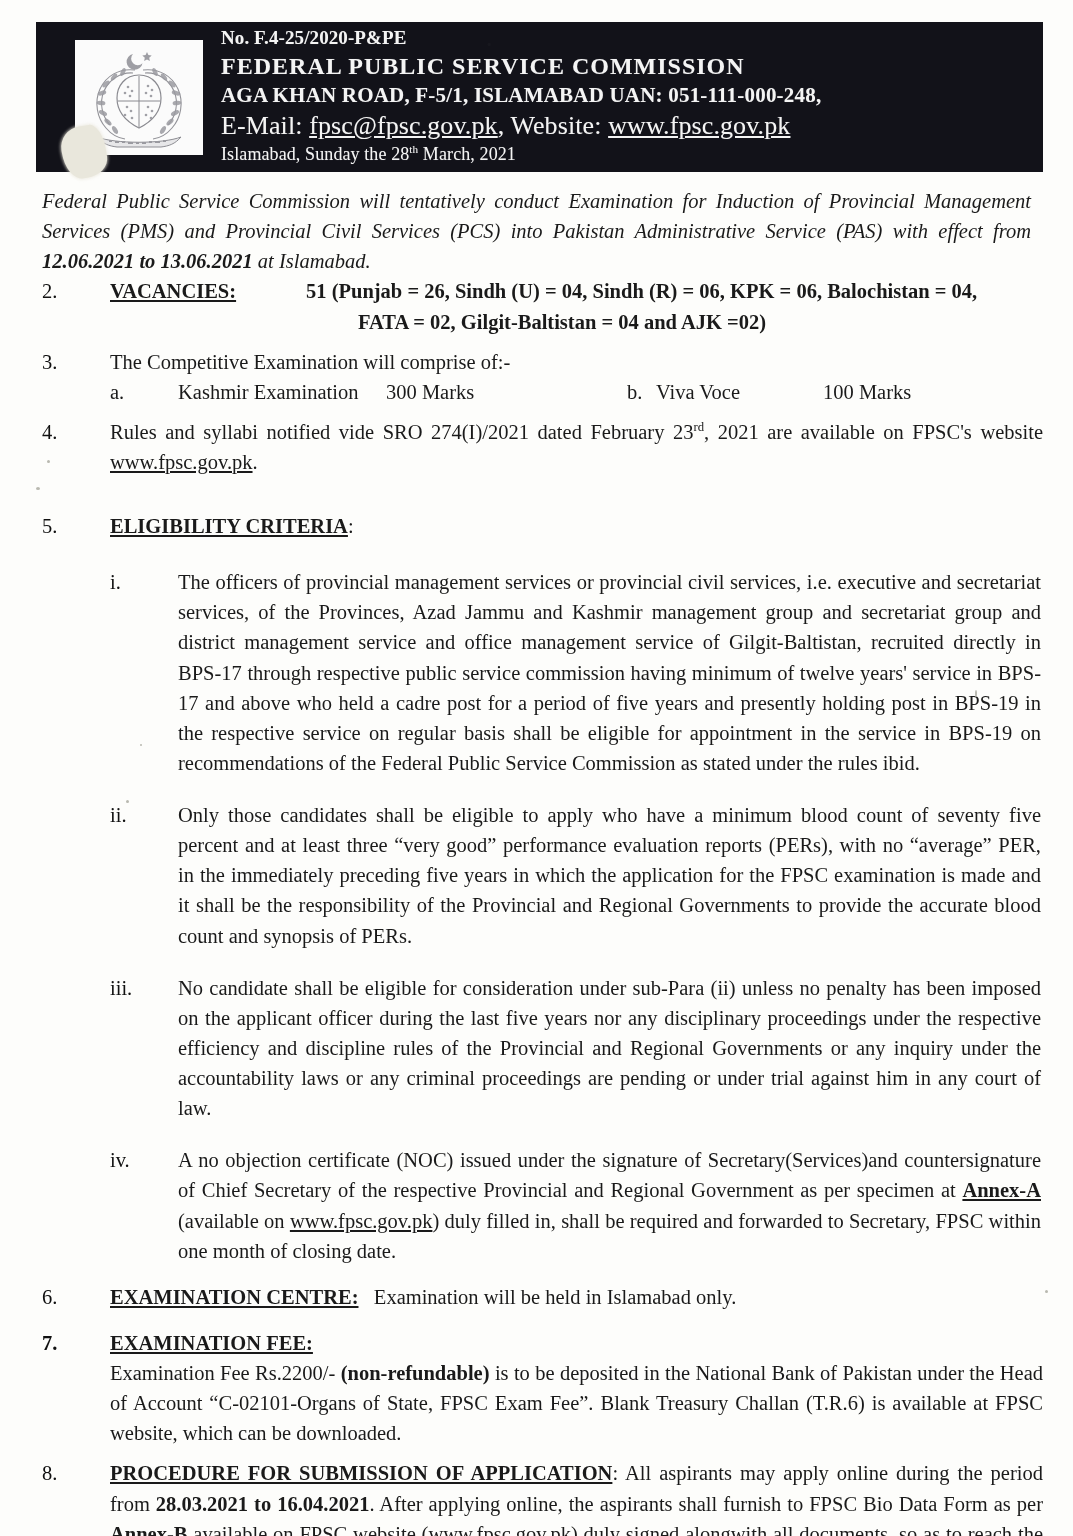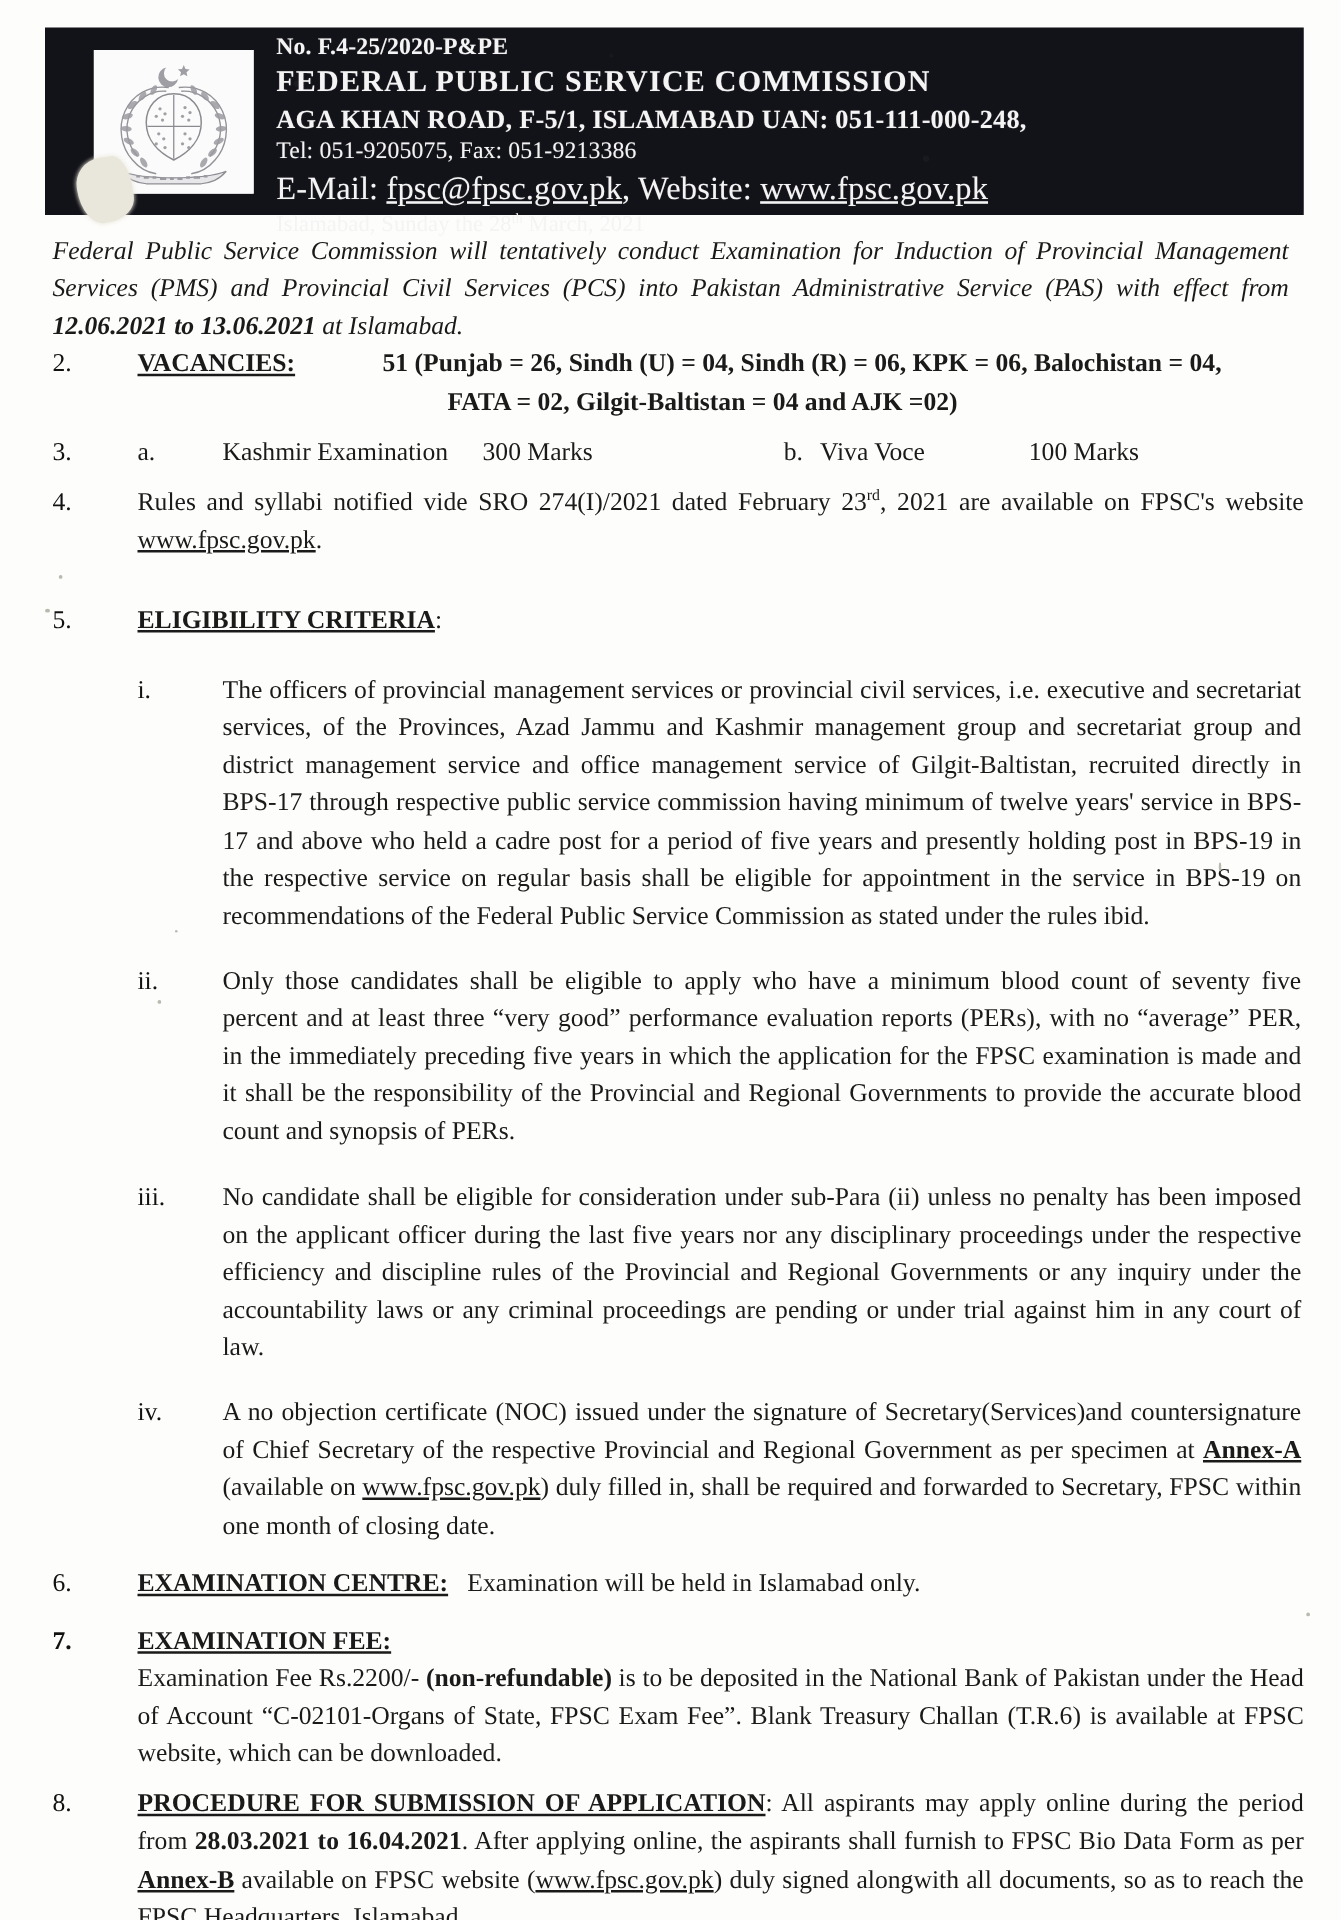--- a/index.html
+++ b/index.html
@@ -246,21 +246,20 @@
             <rect x="88" y="100" width="3" height="2"></rect>
           </g>
         </g>
       </svg>
     </div>
 
     <div class="banner-text">
       <span class="bl bl1">No. F.4-25/2020-P&amp;PE</span>
       <span class="bl bl2">FEDERAL PUBLIC SERVICE COMMISSION</span>
       <span class="bl bl3">AGA KHAN ROAD, F-5/1, ISLAMABAD UAN: 051-111-000-248,</span>
-      <span class="bl bl4">Tel: 051-9205075, Fax: 051-9213386</span>
       <span class="bl bl5"><span>E-Mail: </span><span class="u">fpsc@fpsc.gov.pk</span><span>, Website: </span><span class="u">www.fpsc.gov.pk</span></span>
       <span class="bl bl6"><span>Islamabad, Sunday the 28</span><sup class="o">th</sup><span> March, 2021</span></span>
     </div>
 
     <div class="smudge"></div>
   </div>
 
   <div class="body">
 
     <div class="para content-l42"><span>Federal Public Service Commission will tentatively conduct Examination for Induction of Provincial Management Services (PMS) and Provincial Civil Services (PCS) into Pakistan Administrative Service (PAS) with effect from </span><span class="bold">12.06.2021 to 13.06.2021</span><span> at Islamabad.</span></div>
@@ -269,20 +268,21 @@
       <span class="num">2.</span>
       <div class="vac-wrap para">
         <span class="vac-label ulb">VACANCIES:</span><span class="vac-value"><span>51 (Punjab =  26, Sindh (U) = 04, Sindh (R) = 06, KPK = 06, Balochistan = 04,</span><span class="l2">FATA = 02, Gilgit-Baltistan = 04 and AJK =02)</span></span>
       </div>
     </div>
 
     <div class="spacer-10"></div>
 
     <div class="row">
       <span class="num">3.</span>
+      <div class="para content-l110">The Competitive Examination will comprise of:-</div>
       <div class="ab-row para">
         <span class="ab-a-num">a.</span>
         <span class="ab-a-txt">Kashmir Examination</span>
         <span class="ab-a-mk">300  Marks</span>
         <span class="ab-b-num">b.</span>
         <span class="ab-b-txt">Viva Voce</span>
         <span class="ab-b-mk">100  Marks</span>
       </div>
     </div>
 

